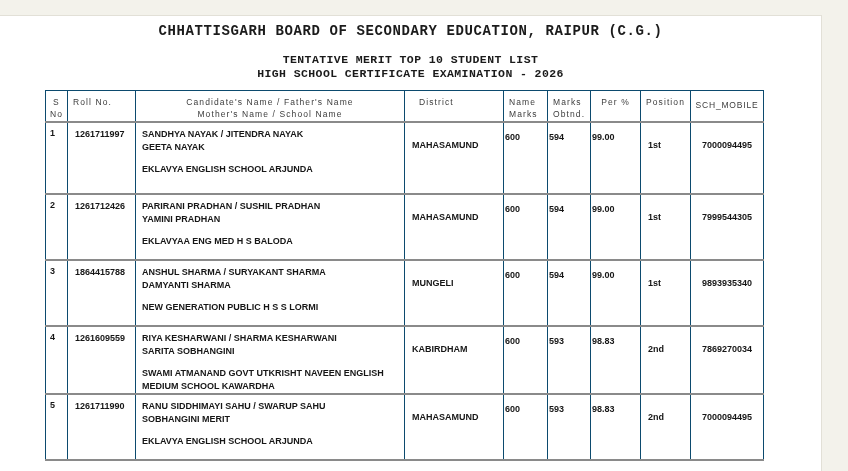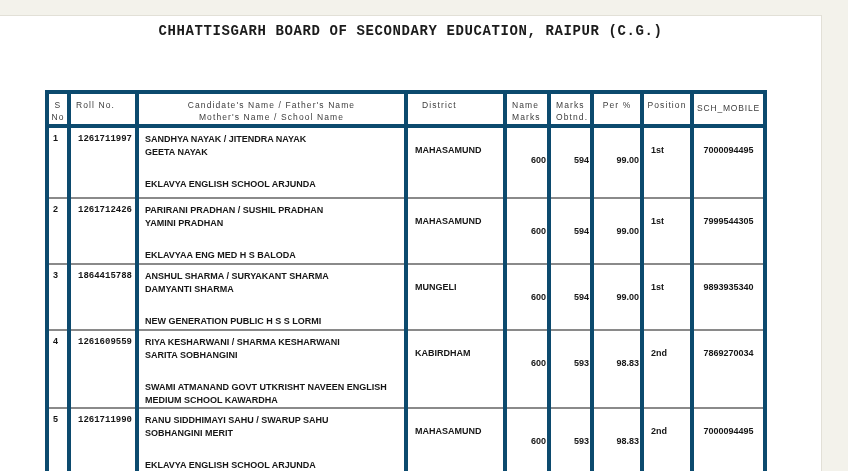--- a/index.html
+++ b/index.html
@@ -60,21 +60,21 @@
   table.merit-table {
     position: absolute;
     left: 45px;
     top: 74px;
     width: 718px;
     table-layout: fixed;
     border-collapse: collapse;
     border: 1px solid #4d4d4d;
   }
   .merit-table th, .merit-table td {
-    border: 4px solid #0c4a6e;
+    border: 1px solid #0c4a6e;
     box-sizing: border-box;
     overflow: hidden;
   }
   .merit-table thead tr { height: 29px; }
   .merit-table tbody tr { height: 66px; }
   .merit-table tbody tr.r1 { height: 72px; }
   .merit-table tbody td {
     border-top: 2px solid #8a8a8a;
     border-bottom: 2px solid #8a8a8a;
     vertical-align: top;
@@ -91,35 +91,37 @@
     color: #3c3c3c;
     text-align: center;
     line-height: 12px;
   }
   th.h-roll { text-align: left; padding-left: 5px; }
   th.h-district { text-align: left; padding-left: 14px; }
   th.h-total, th.h-obtnd { text-align: left; padding-left: 5px; }
   th.h-mobile { padding-top: 8px; letter-spacing: 0.8px; margin-top: 22px; }
 
   td.c-sno   { padding: 5px 0 0 4px; }
-  td.c-roll  { padding: 6px 0 0 7px; font-size: 8.5px; font-family: Liberation Mono, monospace; }
+  td.c-roll  { padding: 6px 0 0 7px; font-size: 8.5px; }
   td.c-name  { padding: 5px 4px 0 6px; line-height: 13px; }
-  td.c-name .school { margin-top: 19px; }
+  td.c-name .school { margin-top: 9px; }
   td.c-district { padding: 17px 0 0 7px; }
-  td.c-center   { padding-top: 27px; text-align: right; }
+  td.c-center   { padding-top: 9px; text-align: left; }
   td.c-pos      { padding: 17px 0 0 7px; }
   td.c-mobile   { padding-top: 17px; text-align: center; font-size: 8.5px; }
 </style>
 </head>
 <body>
 
 <div class="canvas">
   <div class="page">
 
     <div class="doc-title">CHHATTISGARH BOARD OF SECONDARY EDUCATION, RAIPUR (C.G.)</div>
+    <div class="doc-subtitle line1">TENTATIVE MERIT TOP 10 STUDENT LIST</div>
+    <div class="doc-subtitle line2">HIGH SCHOOL CERTIFICATE EXAMINATION - 2026</div>
 
     <table class="merit-table">
       <colgroup>
         <col style="width:22px">
         <col style="width:68px">
         <col style="width:269px">
         <col style="width:99px">
         <col style="width:44px">
         <col style="width:43px">
         <col style="width:50px">

